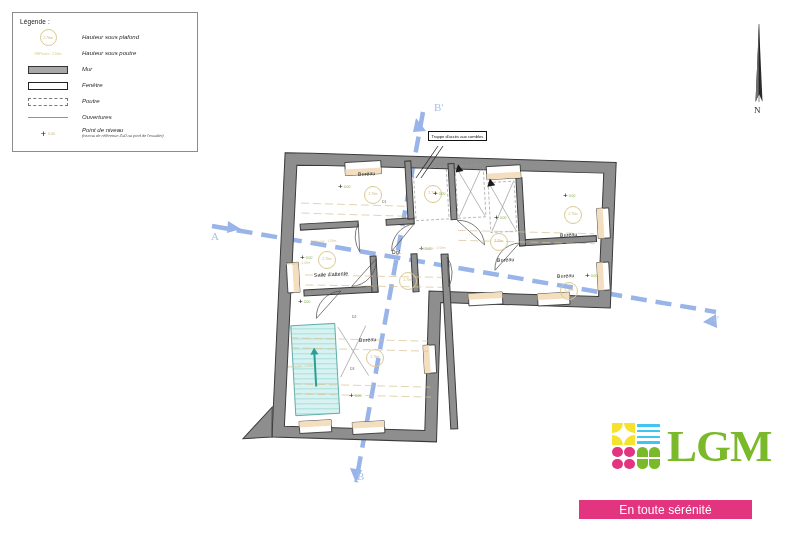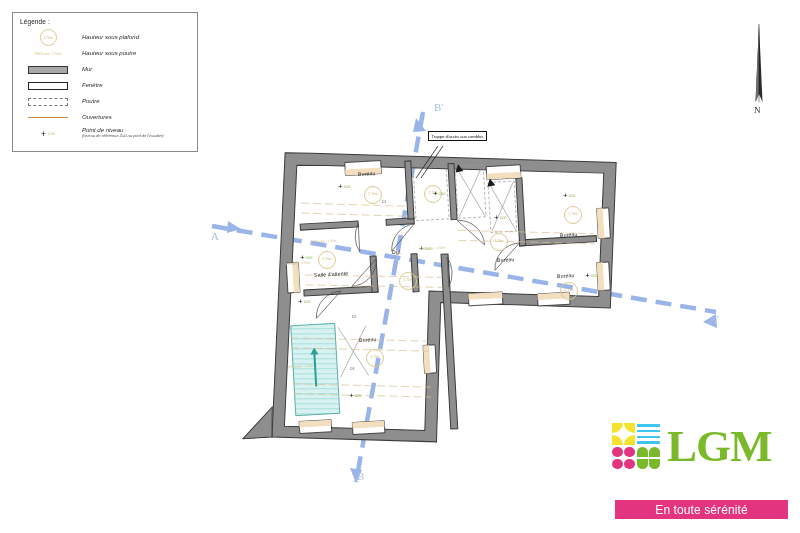--- a/index.html
+++ b/index.html
@@ -254,21 +254,21 @@
     font-family: "Liberation Serif", serif;
     font-size: 45px;
     font-weight: 700;
     color: #7ab929;
     letter-spacing: -1px;
     line-height: 1;
     margin-left: 7px;
   }
   #tagline {
     position: absolute;
-    left: 615px; top: 500px;
+    left: 579px; top: 500px;
     width: 173px; height: 19px;
     background: #e2347f;
     color: #ffffff;
     font-size: 12px;
     display: flex;
     align-items: center;
     justify-content: center;
     letter-spacing: .1px;
   }
 </style>

